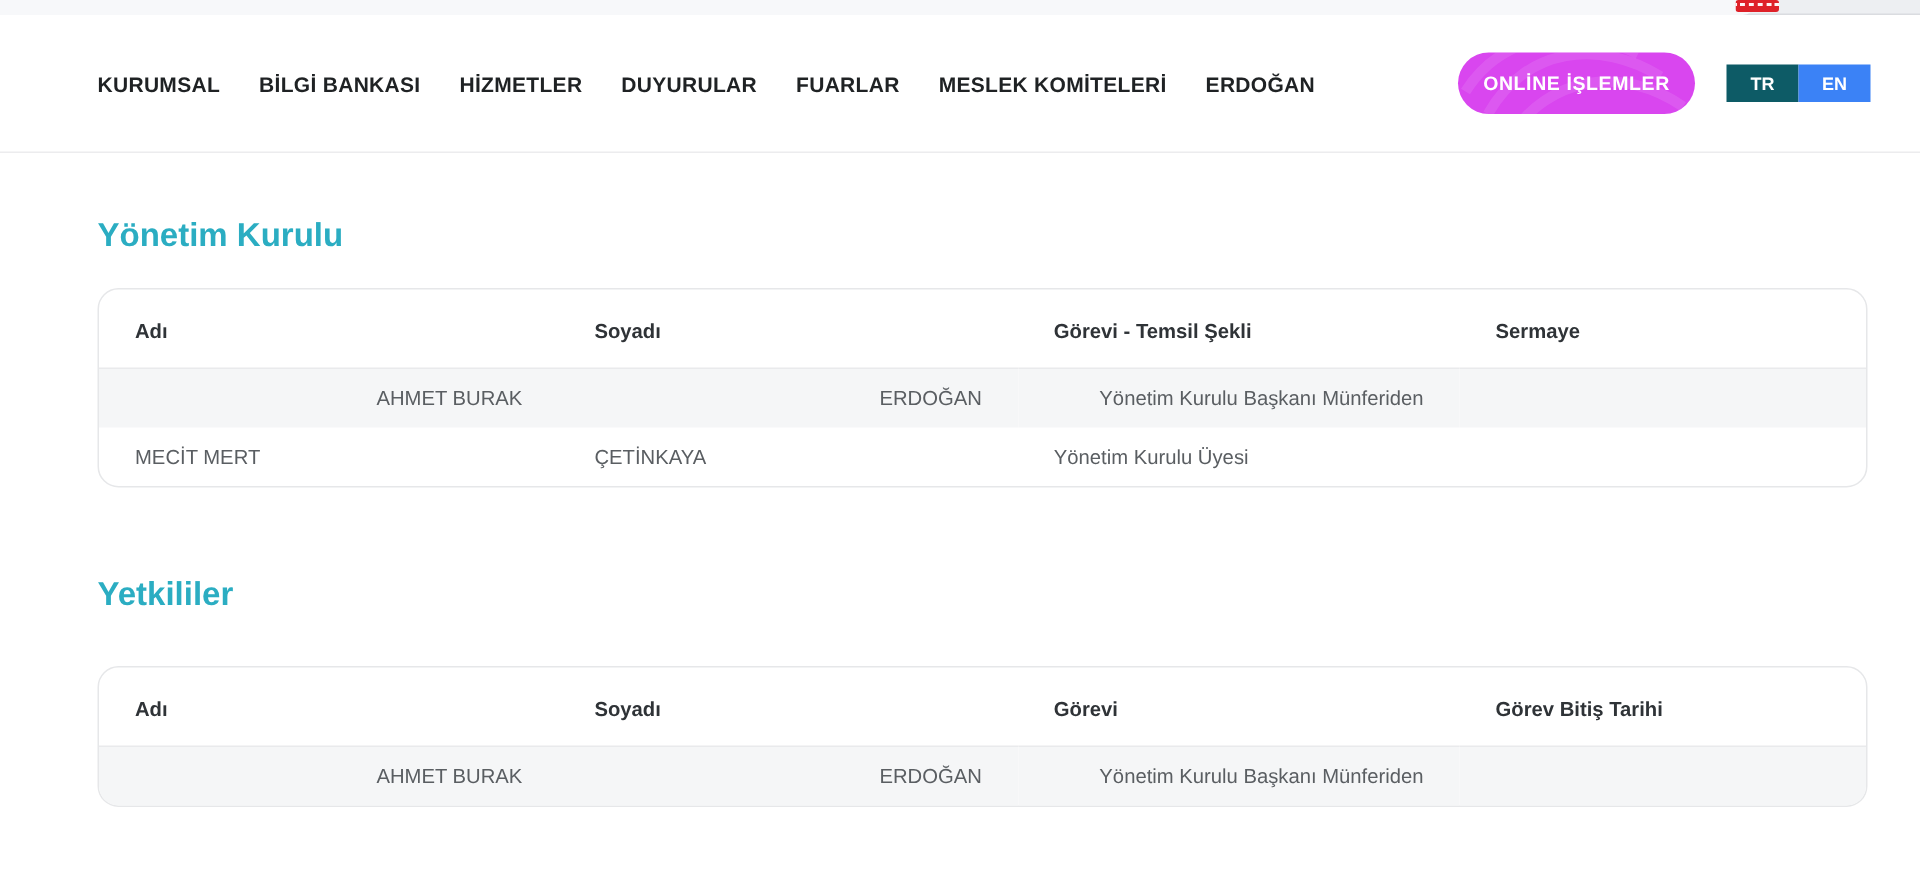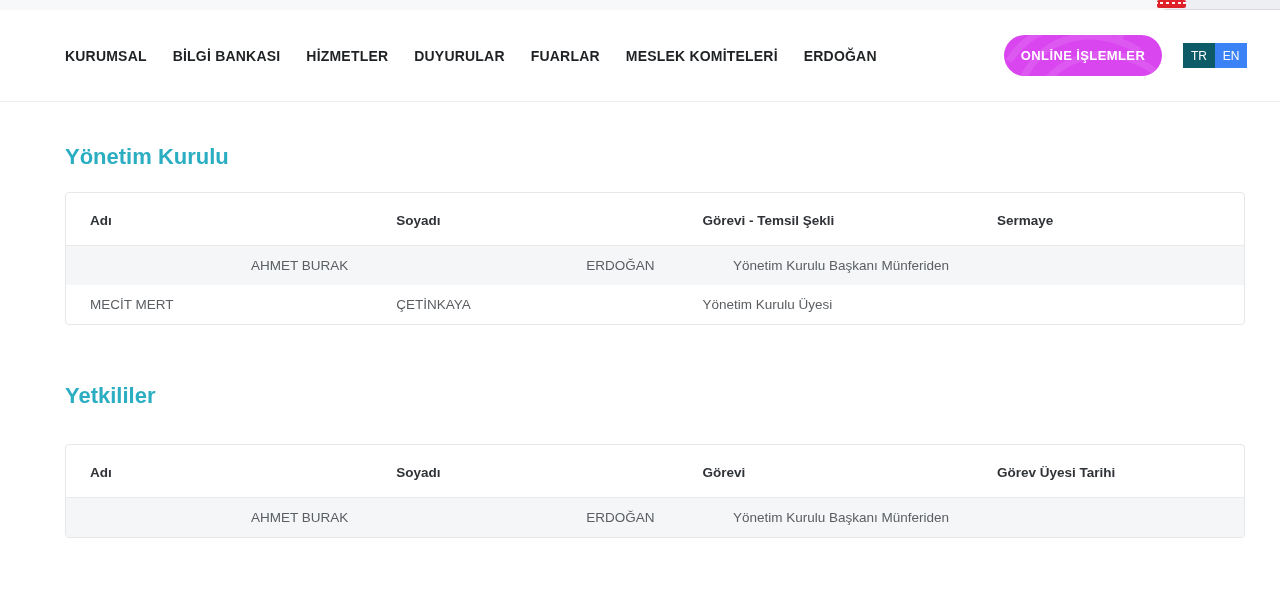--- a/index.html
+++ b/index.html
@@ -27,33 +27,33 @@
   .nav-item { font-size:14px; font-weight:bold; color:#1f2224; letter-spacing:.2px;
               text-decoration:none; white-space:nowrap; cursor:pointer; }
   .header-actions { display:flex; align-items:center; gap:21px; }
   .online-btn { position:relative; width:158px; height:41px; border:none;
                 border-radius:22px; background:#d946ef; color:#fff; cursor:pointer;
                 font-family:inherit; font-size:13px; font-weight:bold;
                 letter-spacing:.4px; overflow:hidden; }
   .online-btn svg { position:absolute; left:0; top:-14px; pointer-events:none; }
   .online-btn .lbl { position:relative; z-index:1; }
   .lang-switch { display:flex; }
-  .lang { width:32px; height:25px; display:flex; align-items:center; justify-content:center;
-          font-size:12px; font-weight:normal; color:#fff; cursor:pointer; }
+  .lang { width:48px; height:25px; display:flex; align-items:center; justify-content:center;
+          font-size:12px; font-weight:bold; color:#fff; cursor:pointer; }
   .lang-tr { background:#0d5b66; }
   .lang-en { background:#3b82f6; }
 
   
   .content { padding:0 35px 0 65px; }
   .section-title { color:#2badc2; font-size:22px; font-weight:bold;
                    margin:42px 0 22px; }
   .section + .section .section-title { margin-top:58px; margin-bottom:35px; }
 
   .card { width:1180px; background:#fff; border:1px solid #e6e7e9;
-          border-radius:4px; overflow:hidden; }
+          border-radius:14px; overflow:hidden; }
   table.data-table { width:100%; border-collapse:collapse; }
   .data-table th { text-align:left; font-size:13.5px; font-weight:bold; color:#2f3337;
                    padding:20px 24px 17px; }
   .data-table th:nth-child(1){ width:26%; }
   .data-table th:nth-child(2){ width:26%; }
   .data-table th:nth-child(3){ width:25%; }
   .data-table th:nth-child(4){ width:23%; }
   .data-table tbody tr:first-child { border-top:1px solid #e9eaec;text-align:right; }
   .data-table td { font-size:13.5px; color:#5a5e62; padding:12px 24px; height:15px; }
   tr.striped { background:#f5f6f7; }
@@ -130,21 +130,21 @@
 
     <section class="section">
       <h2 class="section-title">Yetkililer</h2>
       <div class="card">
         <table class="data-table">
           <thead>
             <tr>
               <th>Adı</th>
               <th>Soyadı</th>
               <th>Görevi</th>
-              <th>Görev Üyesi Tarihi</th>
+              <th>Görev Bitiş Tarihi</th>
             </tr>
           </thead>
           <tbody>
             <tr class="striped">
               <td>AHMET BURAK</td>
               <td>ERDOĞAN</td>
               <td>Yönetim Kurulu Başkanı Münferiden</td>
               <td></td>
             </tr>
           </tbody>

